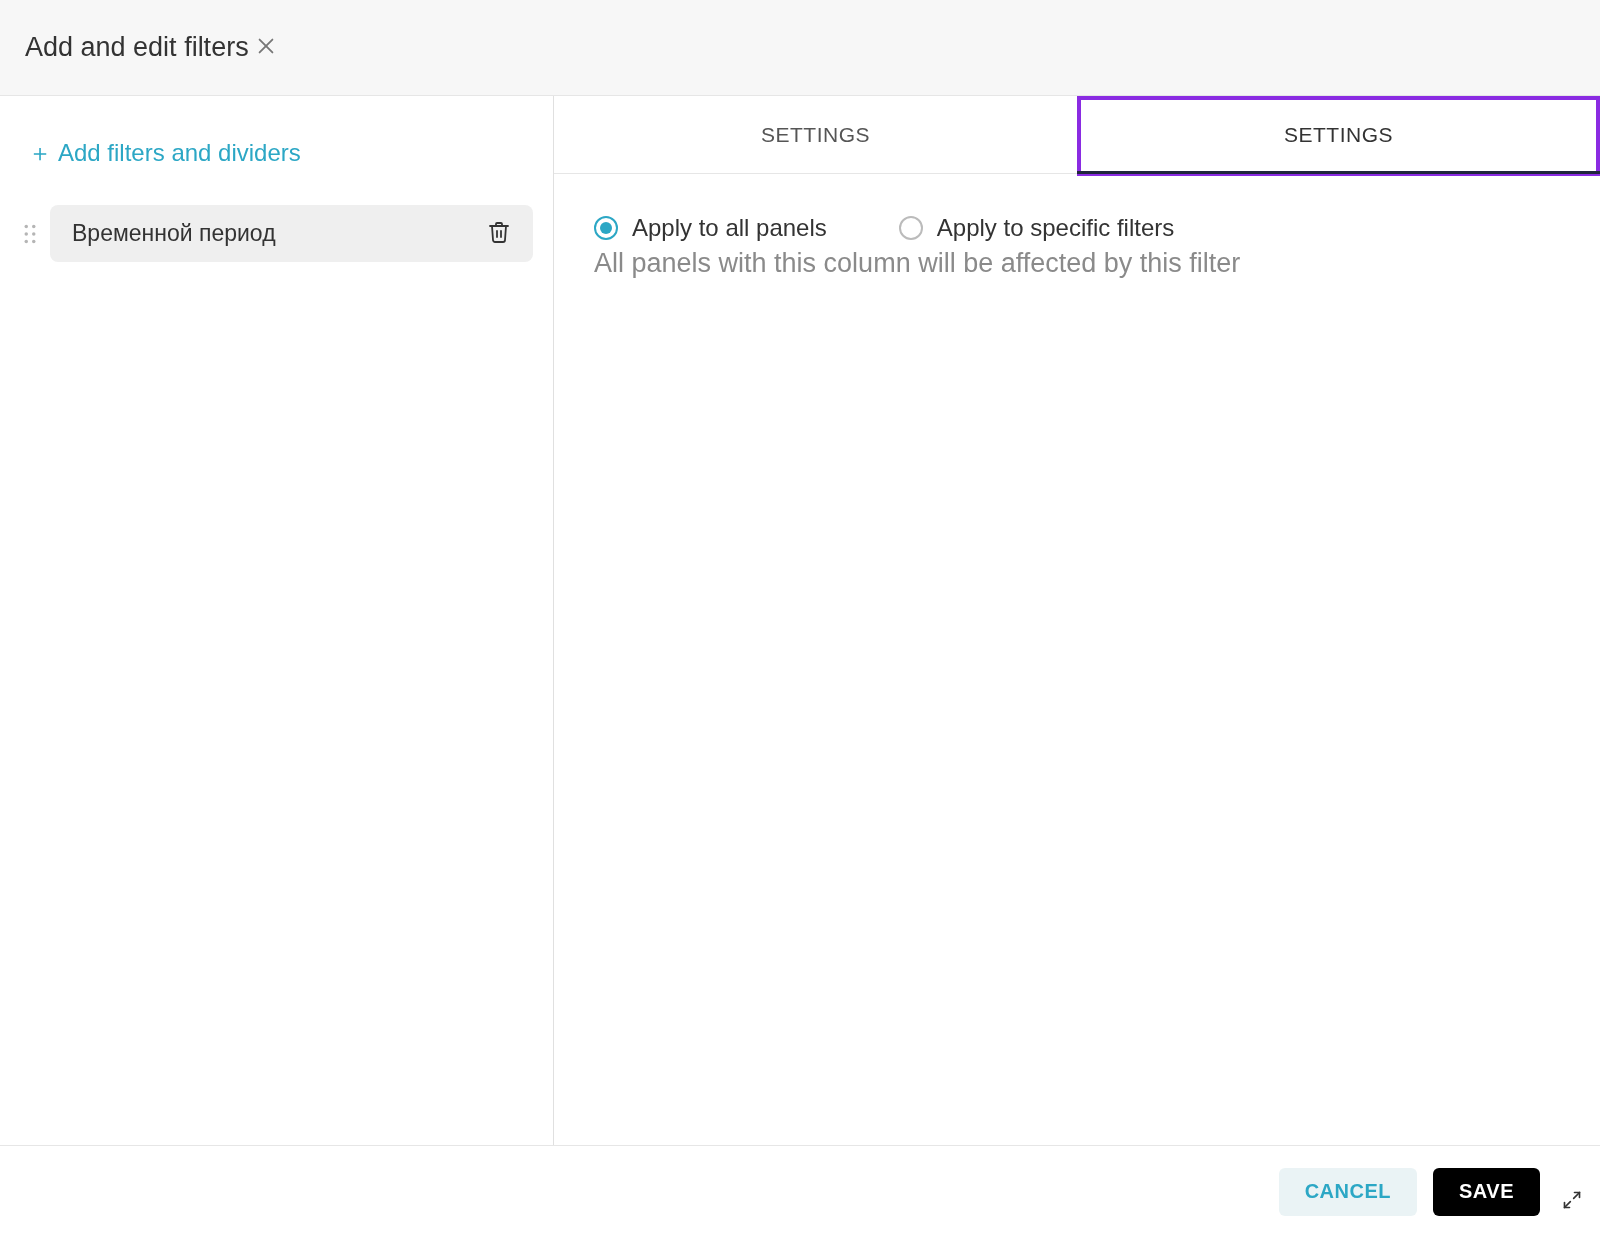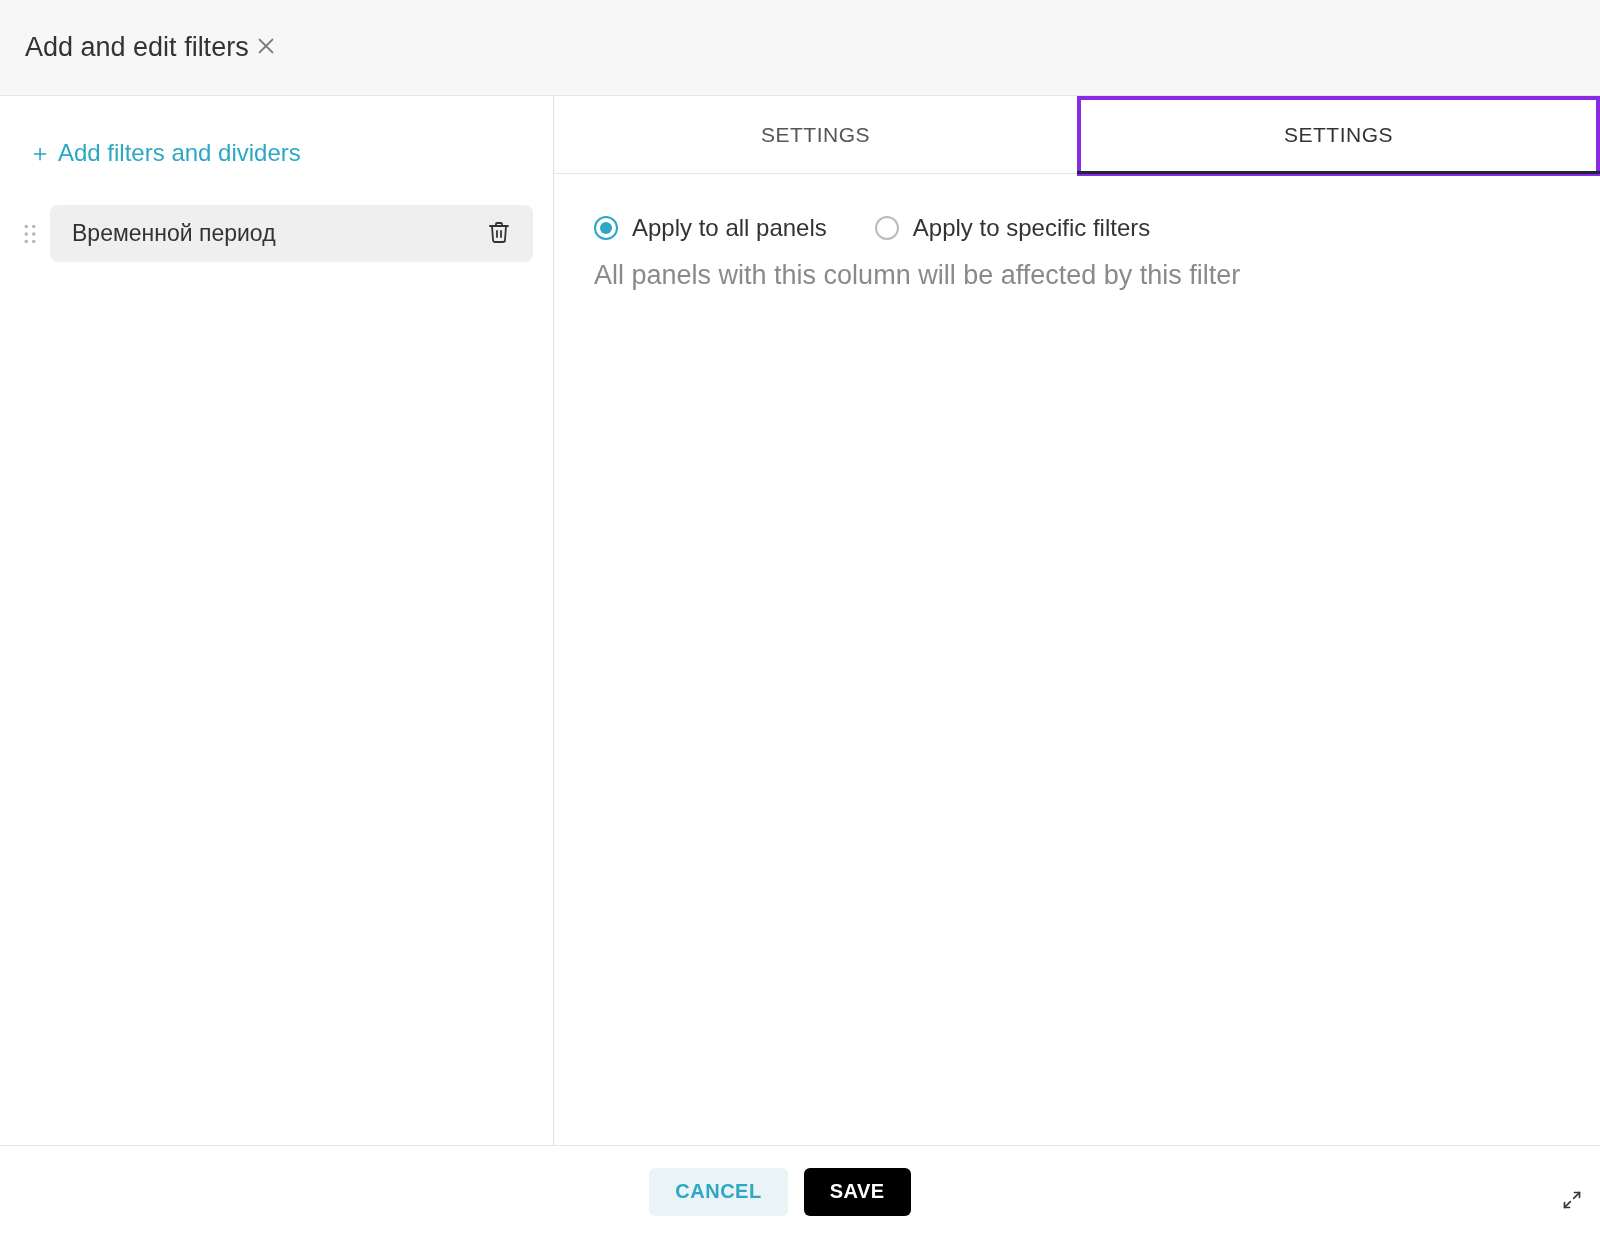--- a/index.html
+++ b/index.html
@@ -157,23 +157,23 @@
       bottom: -3px;
       left: 0;
       right: 0;
       pointer-events: none;
     }
     .tab-panel {
       padding: 40px 40px;
     }
     .radio-row {
       display: flex;
-      gap: 48px;
-      align-items: center;
-      margin-bottom: 18px;
+      gap: 72px;
+      align-items: center;
+      margin-bottom: 6px;
     }
     .radio-option {
       display: flex;
       align-items: center;
       gap: 14px;
       cursor: pointer;
     }
     .radio-circle {
       width: 24px;
       height: 24px;
@@ -200,21 +200,21 @@
     }
     .help-text {
       font-size: 27px;
       color: #8a8a8a;
     }
     .footer {
       height: 92px;
       border-top: 1px solid #e6e6e6;
       display: flex;
       align-items: center;
-      justify-content: center;
+      justify-content: flex-end;
       padding: 0 60px 0 20px;
       gap: 16px;
       background: #fff;
     }
     .btn {
       height: 48px;
       padding: 0 26px;
       border-radius: 6px;
       font-size: 20px;
       font-weight: 700;

